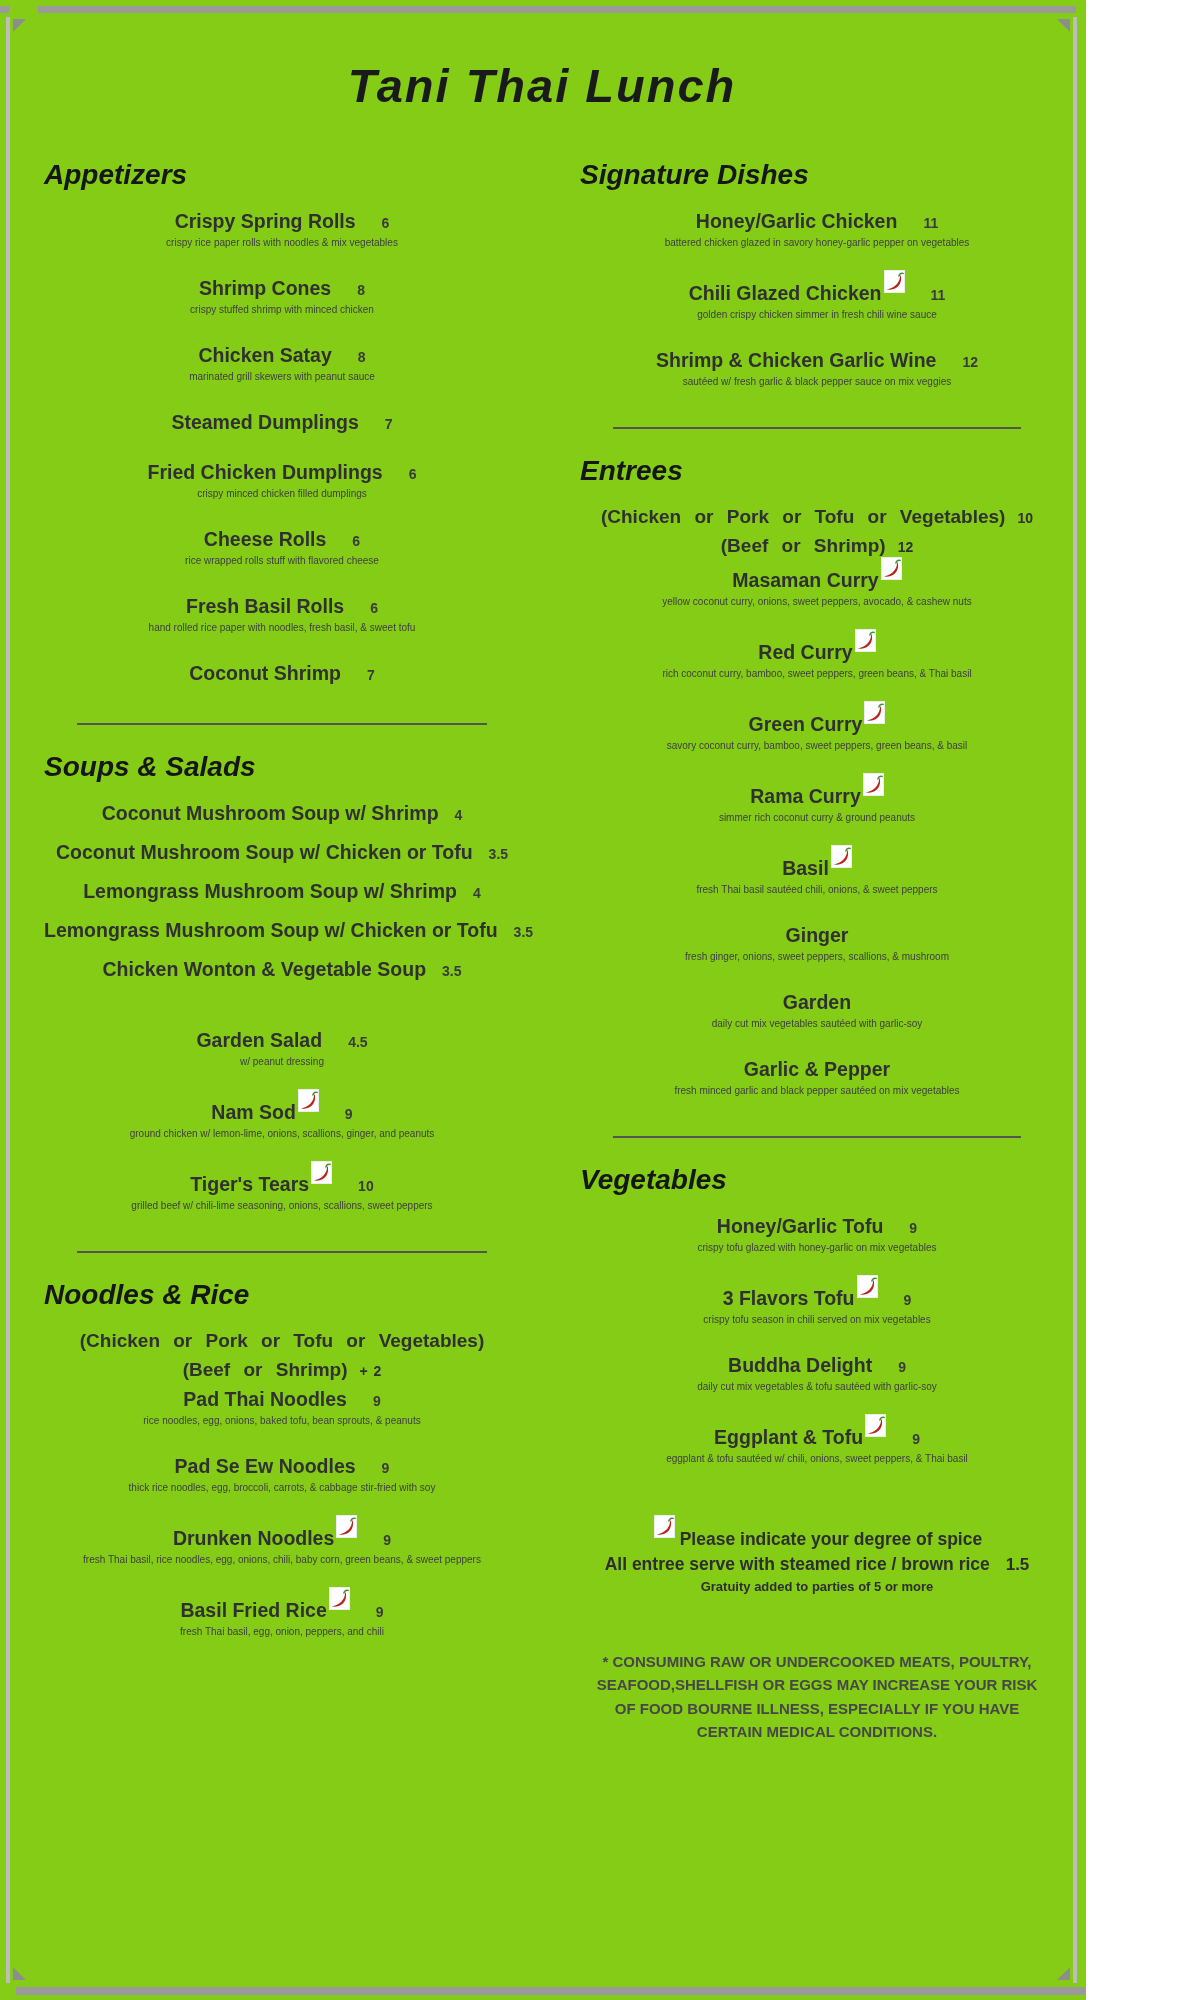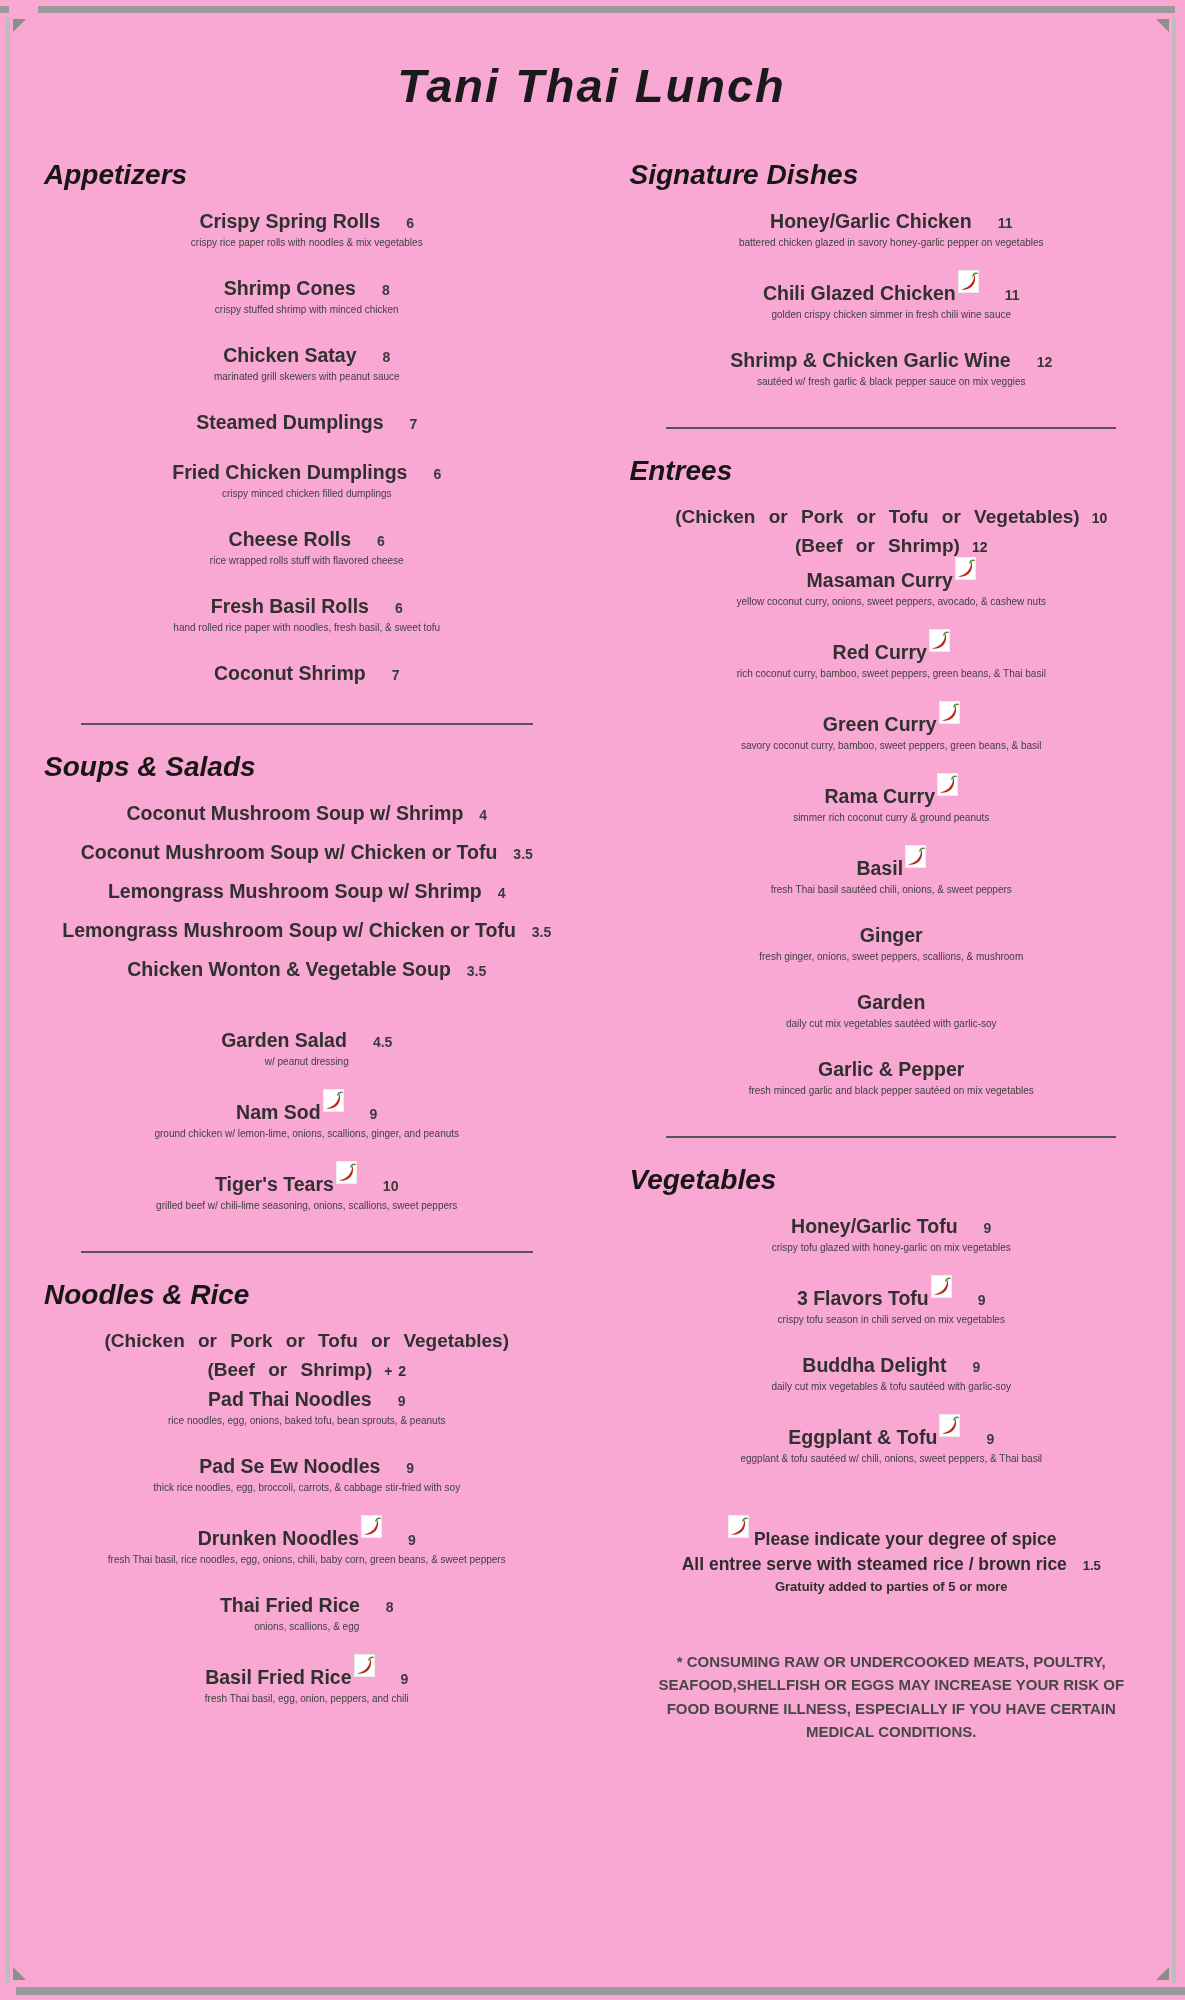--- a/index.html
+++ b/index.html
@@ -1,17 +1,17 @@
 <!DOCTYPE html>
 <html><head>
 <meta charset="utf-8">
 <style>
   html,body{margin:0;padding:0;}
   body{font-family:"Liberation Sans", sans-serif; background:#ffffff;}
-  .canvas{position:relative;width:1185px;height:2000px;background:#f9a8d4;overflow:hidden;}
+  .canvas{position:relative;width:1086px;height:2000px;background:#84cc16;overflow:hidden;}
 
   
   .bar-top{position:absolute;left:38px;right:10px;top:6px;height:7px;background:#9a9a9a;}
   .bar-top-dot{position:absolute;left:0;top:6px;width:9px;height:7px;background:#9a9a9a;}
   .bar-bottom{position:absolute;left:16px;right:0;bottom:5px;height:8px;background:#9a9a9a;}
   .line-left{position:absolute;left:6px;top:17px;bottom:17px;width:4px;background:#bdbdbd;}
   .line-right{position:absolute;right:9px;top:17px;bottom:17px;width:4px;background:#bdbdbd;}
   .handle{position:absolute;width:0;height:0;}
   .handle-tl{left:13px;top:19px;border-top:13px solid #8d8d8d;border-right:13px solid transparent;}
   .handle-tr{right:16px;top:19px;border-top:13px solid #8d8d8d;border-left:13px solid transparent;}
@@ -41,21 +41,21 @@
   .item-desc{font-size:10px;color:#3f3f3f;margin-top:3px;line-height:1.4;}
 
   .divider{border-top:2px solid #545454;width:86%;margin:38px auto 24px;}
 
   .chili{display:inline-block;vertical-align:baseline;transform:translateY(-7px);
          margin-left:2px;background:#fff;border:1px solid #ececec;line-height:0;}
   .chili svg{display:block;}
 
   .footer{text-align:center;margin-top:56px;color:#2e2e2e;}
   .footer .line{font-size:17.5px;font-weight:600;margin:4px 0;}
-  .rice-price{font-size:13px;margin-left:11px;}
+  .rice-price{font-size:17px;margin-left:11px;}
   .disclaimer{font-size:15px;font-weight:700;color:#474747;width:94%;margin:56px auto 0;
               line-height:1.55;text-align:center;}
 </style>
 </head>
 <body>
 
 <div class="canvas">
 
   <div class="bar-top"></div>
   <div class="bar-top-dot"></div>
@@ -152,24 +152,20 @@
               <div class="item-desc">thick rice noodles, egg, broccoli, carrots, &amp; cabbage stir-fried with soy</div>
             </div>
             <div class="item">
               <div class="item-line"><span class="item-name">Drunken Noodles</span><span class="chili"><svg viewBox="0 0 24 26" width="19" height="21" aria-hidden="true">
     <path d="M17.5 6 C18.5 3.2 21 2.3 23 2.8" fill="none" stroke="#4a8f3c" stroke-width="1.8" stroke-linecap="round"></path>
     <path d="M18.8 5.2 C19.6 12 15 18.5 7.5 21.5 C5.5 22.3 3.5 22.8 2 22.9 C6 24.2 11.5 23.3 15.5 20 C19.5 16.7 21.2 11 19.9 5.6 Z" fill="#b6241b"></path>
   </svg></span><span class="item-price">9</span></div>
               <div class="item-desc">fresh Thai basil, rice noodles, egg, onions, chili, baby corn, green beans, &amp; sweet peppers</div>
             </div>
             <div class="item">
-              <div class="item-line"><span class="item-name">Thai Fried Rice</span><span class="item-price">8</span></div>
-              <div class="item-desc">onions, scallions, &amp; egg</div>
-            </div>
-            <div class="item">
               <div class="item-line"><span class="item-name">Basil Fried Rice</span><span class="chili"><svg viewBox="0 0 24 26" width="19" height="21" aria-hidden="true">
     <path d="M17.5 6 C18.5 3.2 21 2.3 23 2.8" fill="none" stroke="#4a8f3c" stroke-width="1.8" stroke-linecap="round"></path>
     <path d="M18.8 5.2 C19.6 12 15 18.5 7.5 21.5 C5.5 22.3 3.5 22.8 2 22.9 C6 24.2 11.5 23.3 15.5 20 C19.5 16.7 21.2 11 19.9 5.6 Z" fill="#b6241b"></path>
   </svg></span><span class="item-price">9</span></div>
               <div class="item-desc">fresh Thai basil, egg, onion, peppers, and chili</div>
             </div>
           </div>
       </div>
 
       <div class="col col-right">

